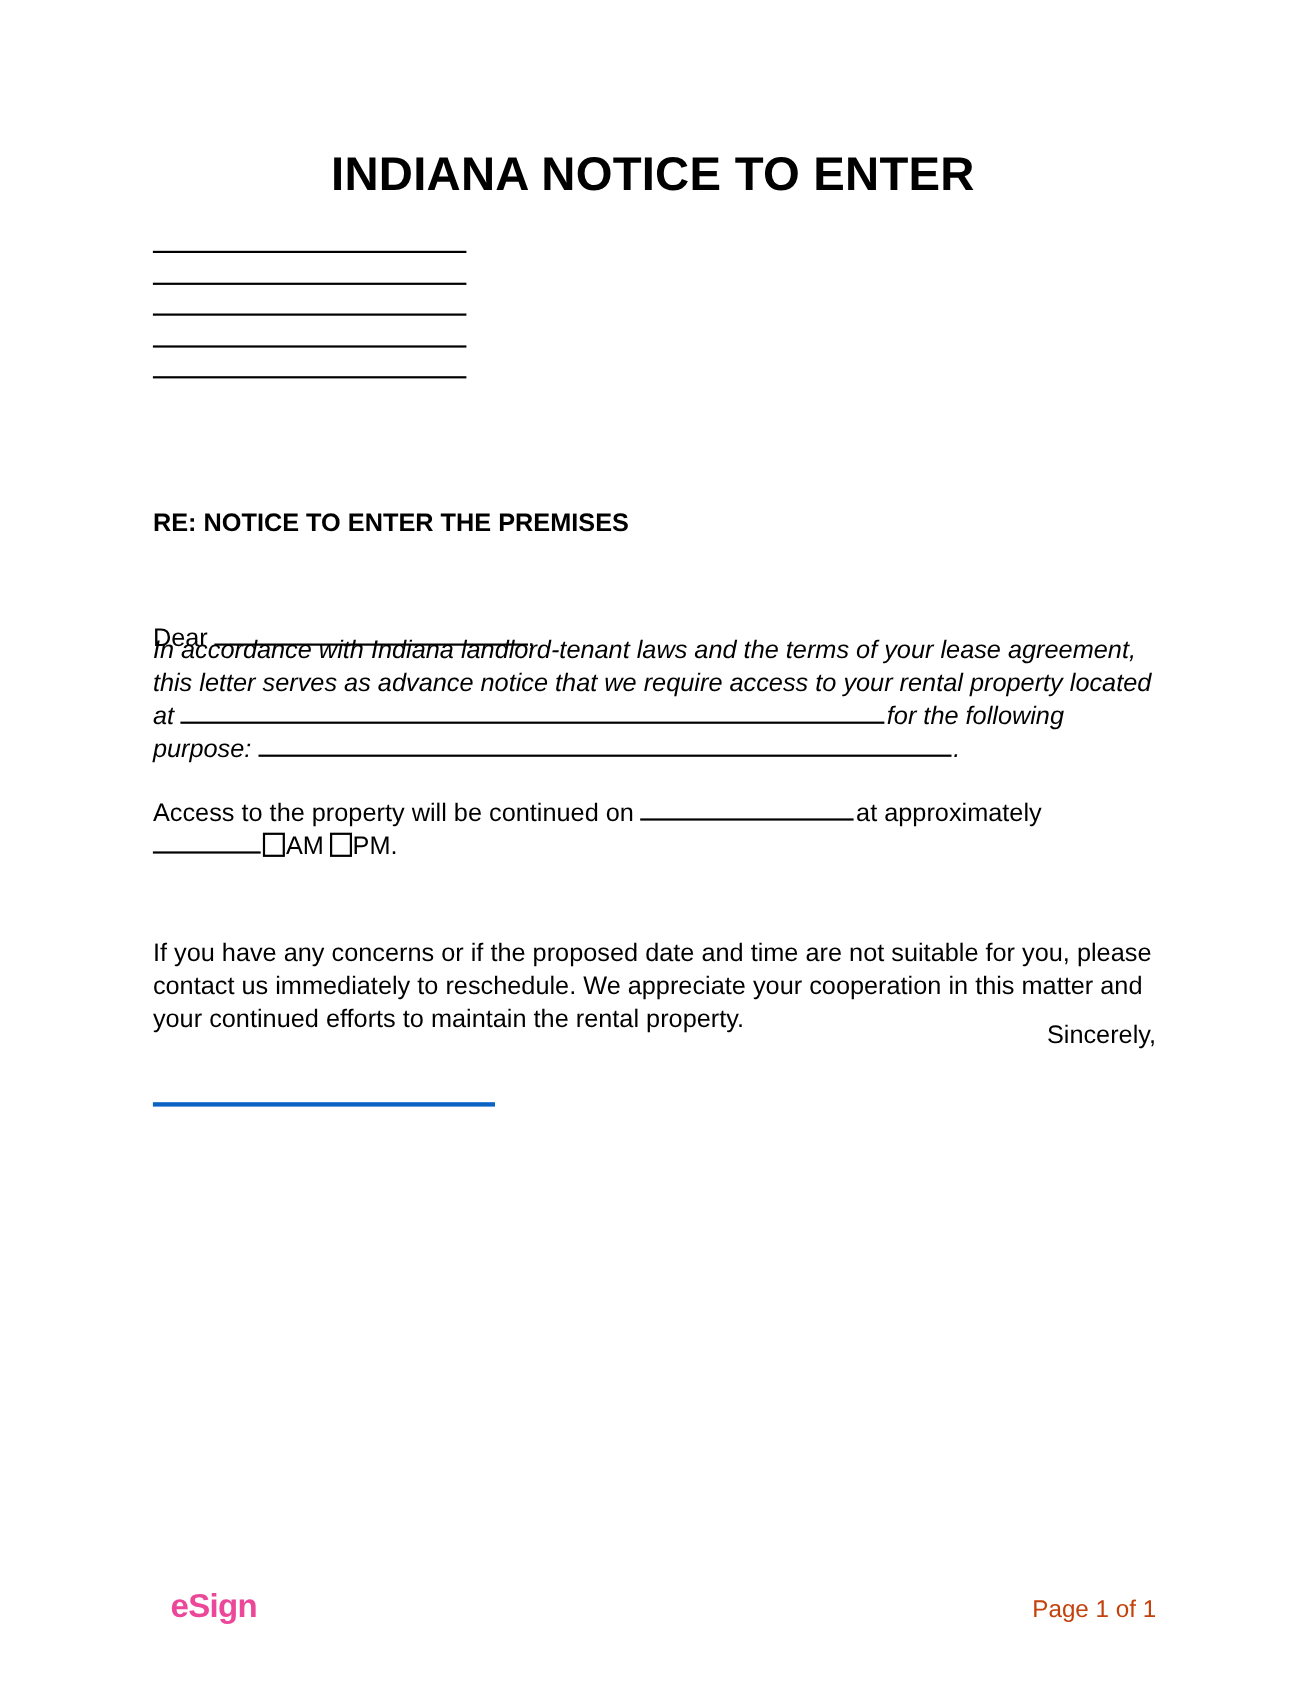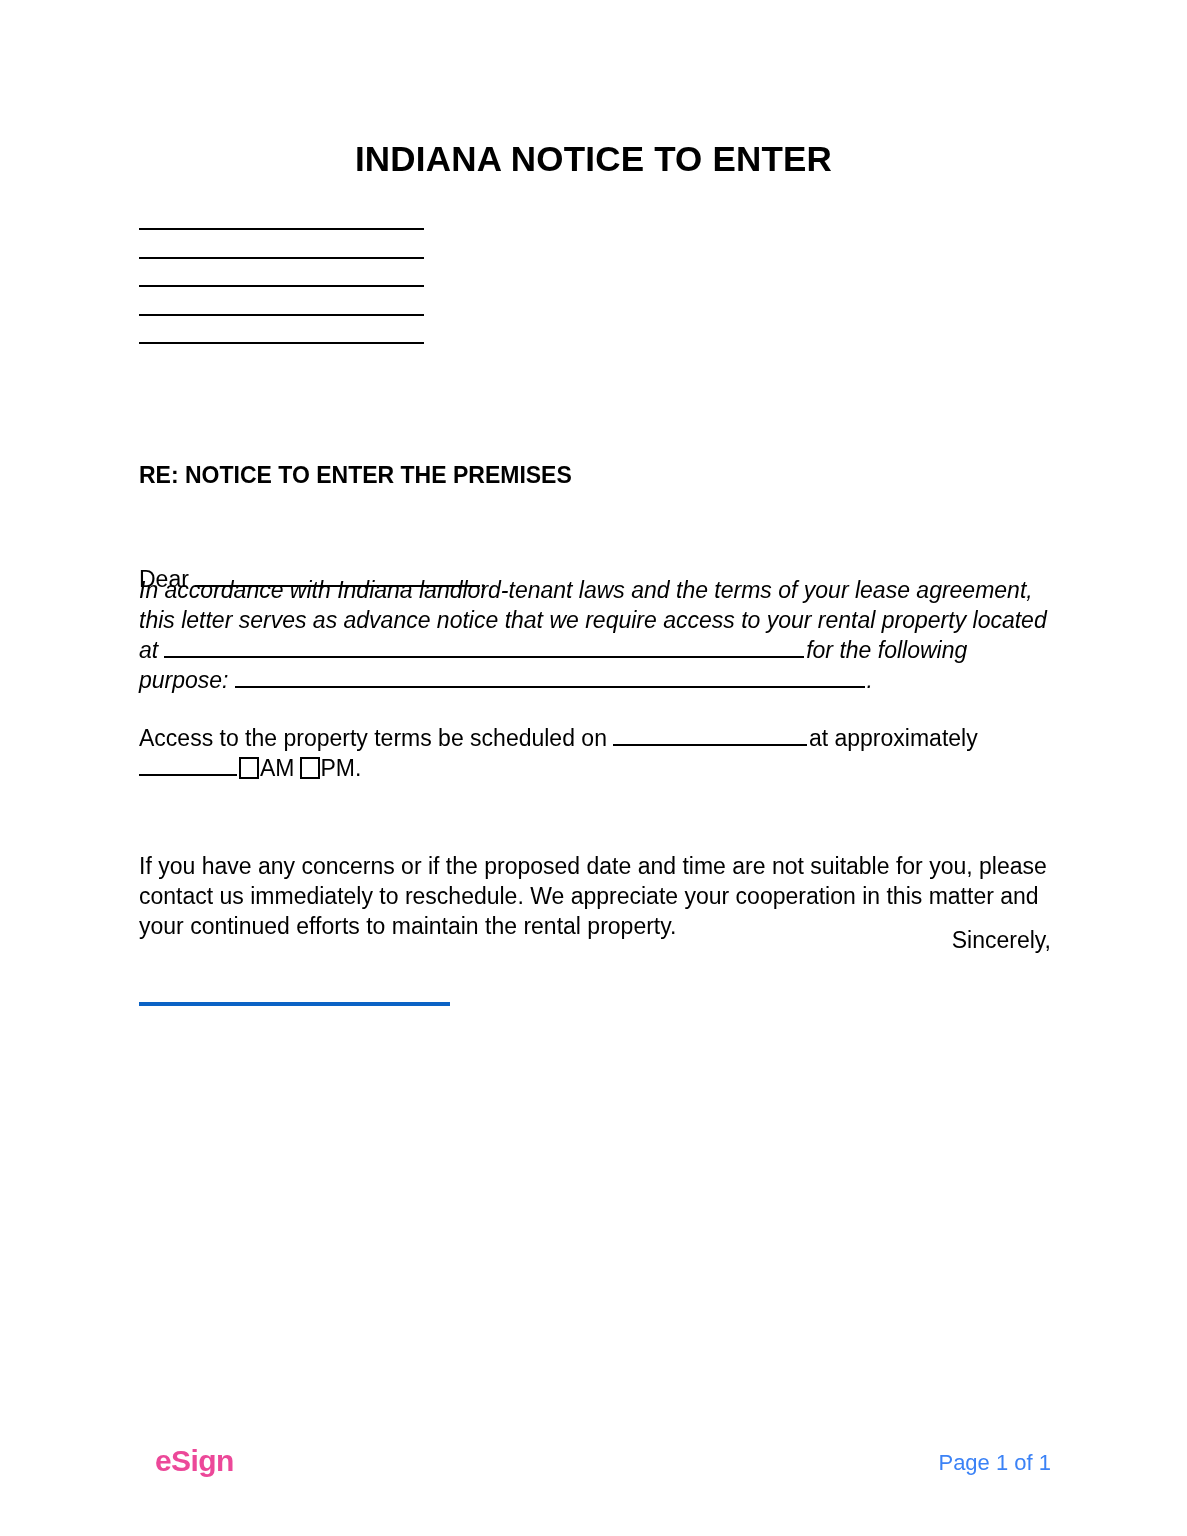--- a/index.html
+++ b/index.html
@@ -22,21 +22,21 @@
     background: #ffffff;
   }
 
   
   .doc-title {
     position: absolute;
     top: 138px;
     left: 0;
     width: 1187px;
     text-align: center;
-    font-size: 35px;
+    font-size: 43px;
     font-weight: bold;
     letter-spacing: 0.2px;
     line-height: 42px;
   }
 
   
   .address-block {
     position: absolute;
     top: 228px;
     left: 139px;
@@ -144,21 +144,21 @@
     font-size: 30px;
     font-weight: bold;
     letter-spacing: -0.6px;
     color: #ec4899;
   }
   .footer-page {
     position: absolute;
     top: 1450px;
     right: 136px;
     font-size: 22px;
-    color: #3b82f6;
+    color: #c2410c;
   }
 </style>
 </head>
 <body>
 
 <div class="page">
 
   <div class="doc-title">INDIANA NOTICE TO ENTER</div>
 
   <div class="address-block">
@@ -176,21 +176,21 @@
     <span>Dear</span>
     <span class="inline-blank dear-blank"></span>
     <span>,</span>
   </div>
 
   <div class="para para-accordance">
     <span>In accordance with Indiana landlord-tenant laws and the terms of your lease agreement, this letter serves as advance notice that we require access to your rental property located at</span><span class="inline-blank located-blank"></span><span>for the following purpose:</span><span class="inline-blank purpose-blank"></span><span>.</span>
   </div>
 
   <div class="para para-access">
-    <span>Access to the property terms be scheduled on</span><span class="inline-blank scheduled-blank"></span><span>at approximately</span><br><span class="inline-blank time-blank"></span><span class="checkbox"></span><span class="cb-label">AM</span><span class="checkbox"></span><span class="cb-label">PM.</span>
+    <span>Access to the property will be continued on</span><span class="inline-blank scheduled-blank"></span><span>at approximately</span><br><span class="inline-blank time-blank"></span><span class="checkbox"></span><span class="cb-label">AM</span><span class="checkbox"></span><span class="cb-label">PM.</span>
   </div>
 
   <div class="para para-concerns">If you have any concerns or if the proposed date and time are not suitable for you, please contact us immediately to reschedule. We appreciate your cooperation in this matter and your continued efforts to maintain the rental property.</div>
 
   <div class="para sincerely">Sincerely,</div>
 
   <div class="signature-line"></div>
 
   <div class="footer-logo">eSign</div>
 

